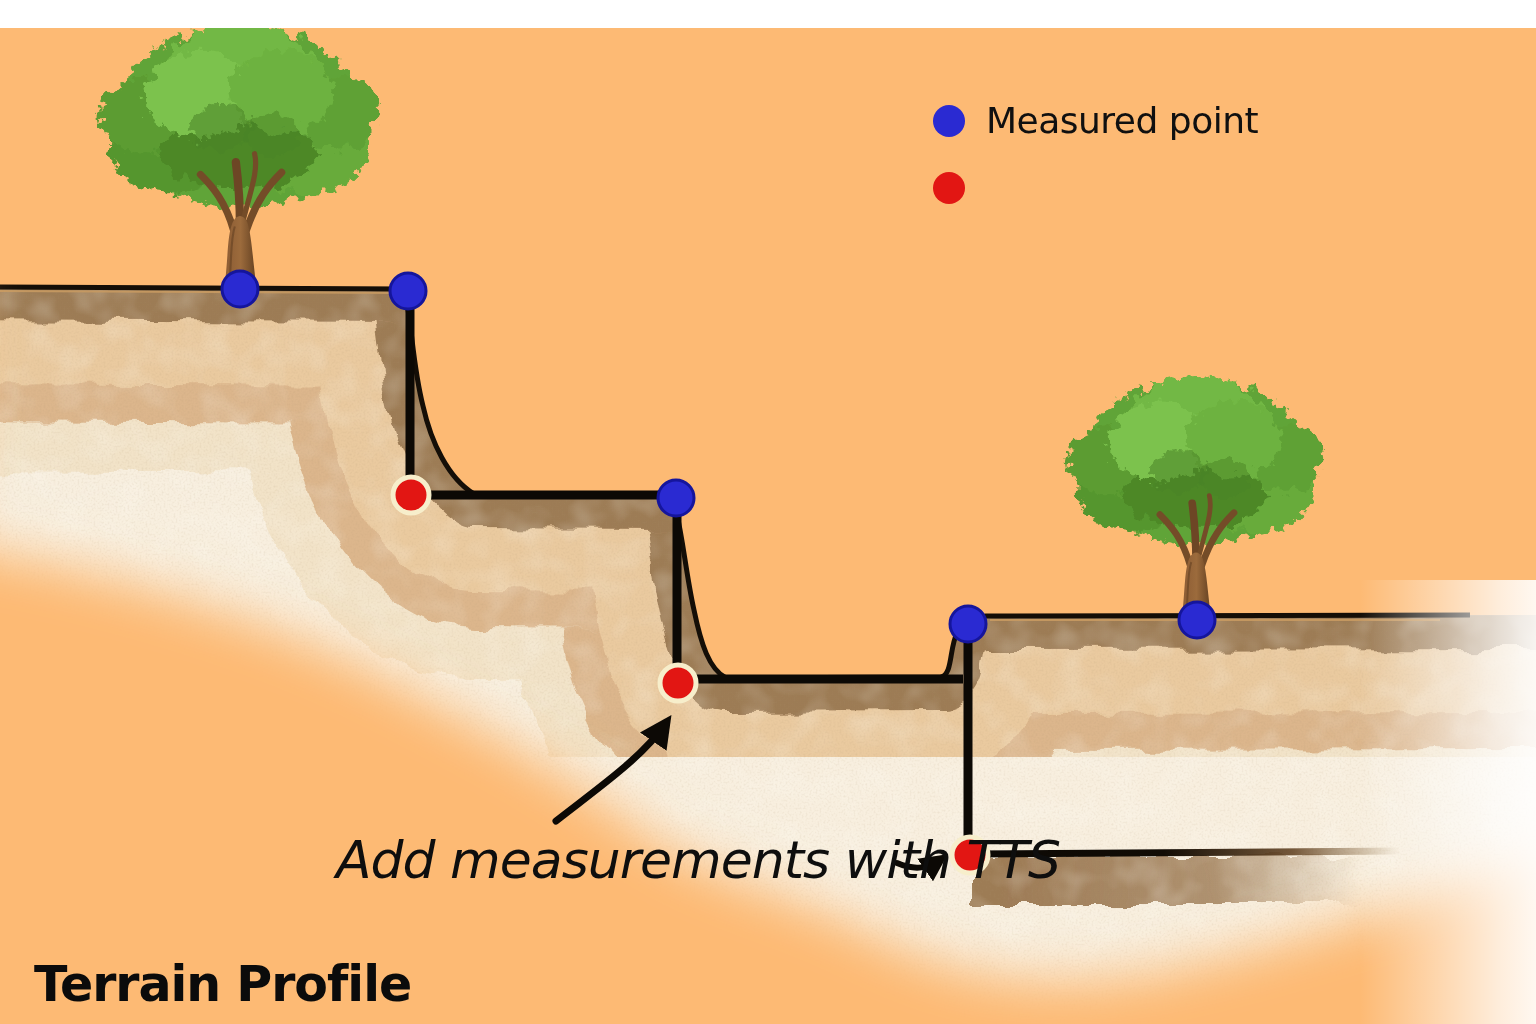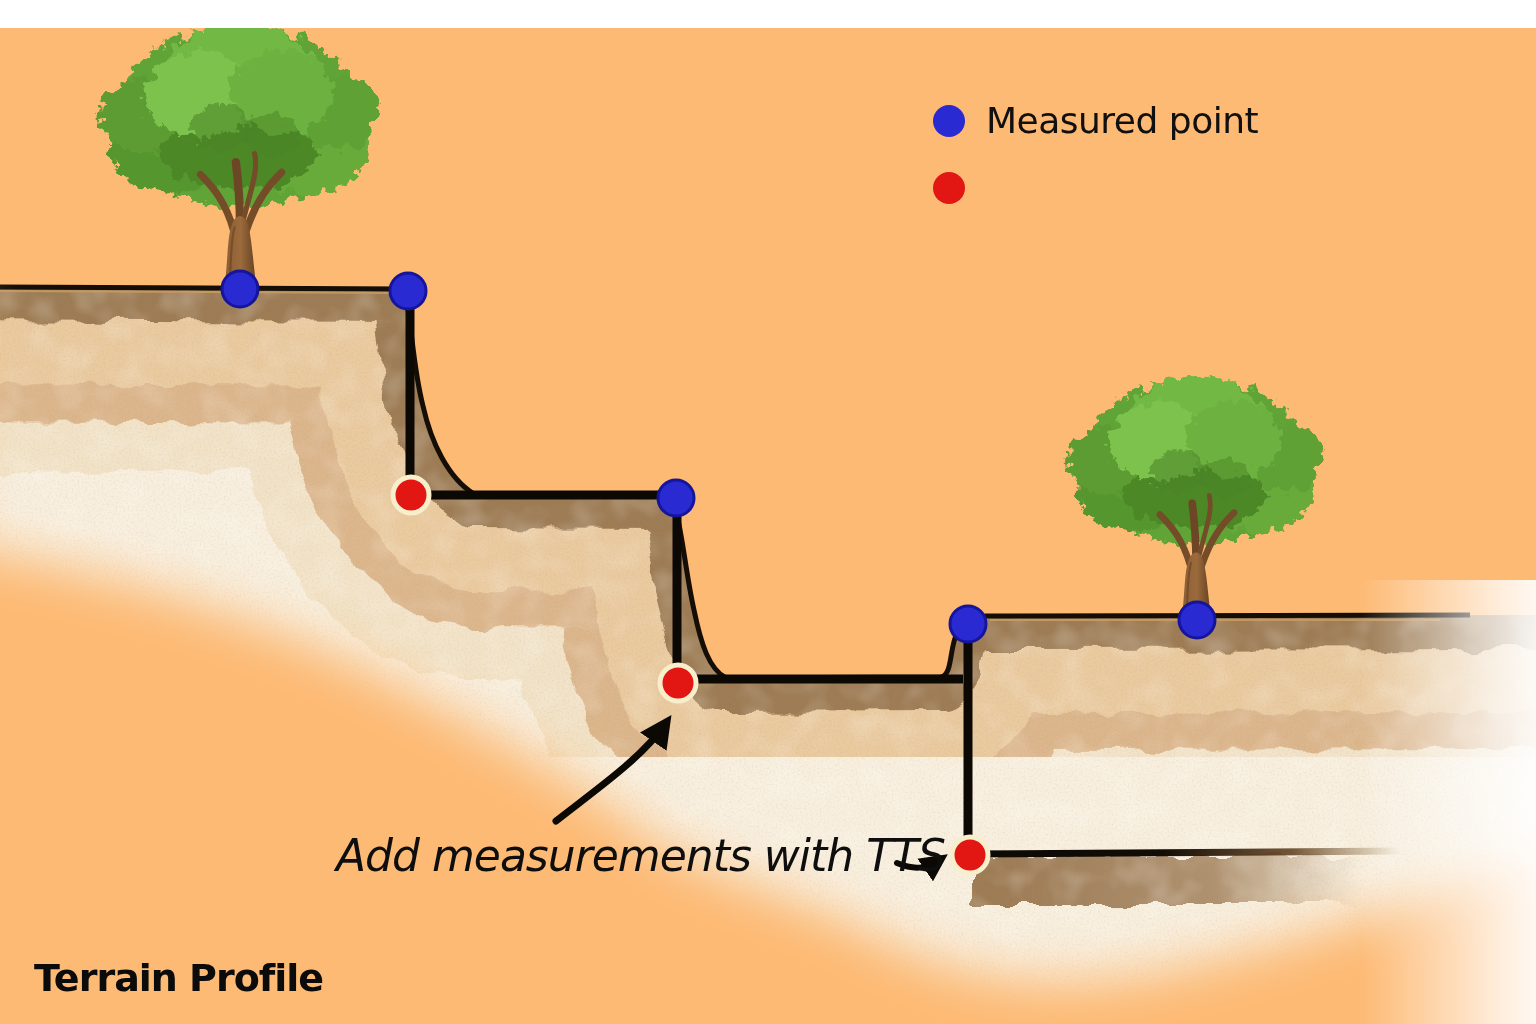--- a/index.html
+++ b/index.html
@@ -6,25 +6,25 @@
   .stage{
     position:relative;width:1536px;height:1024px;overflow:hidden;background:#fdba74;
     font-family:"DejaVu Sans","Liberation Sans",sans-serif;
     margin-top:28px;
   }
   .stage svg.scene{position:absolute;left:0;top:0;}
   .legend{position:absolute;left:932px;top:72px;display:flex;flex-direction:column;gap:30px;}
   .legend-row{display:flex;align-items:center;gap:20px;}
   .legend-label{font-size:36px;color:#101010;letter-spacing:-0.5px;white-space:nowrap;}
   .annotation{
-    position:absolute;left:336px;top:802px;font-size:44px;font-style:italic;
+    position:absolute;left:336px;top:802px;font-size:52px;font-style:italic;
     color:#0e0e0e;letter-spacing:-1px;white-space:nowrap;
   }
   .page-title{
-    position:absolute;left:34px;top:928px;font-size:38px;font-weight:700;
+    position:absolute;left:34px;top:928px;font-size:49px;font-weight:700;
     color:#0b0b0b;letter-spacing:-1px;white-space:nowrap;
   }
 </style>
 </head>
 <body>
 
 <div class="stage">
 
   <svg class="scene" width="1536" height="1024" viewBox="0 0 1536 1024">
     <defs>

